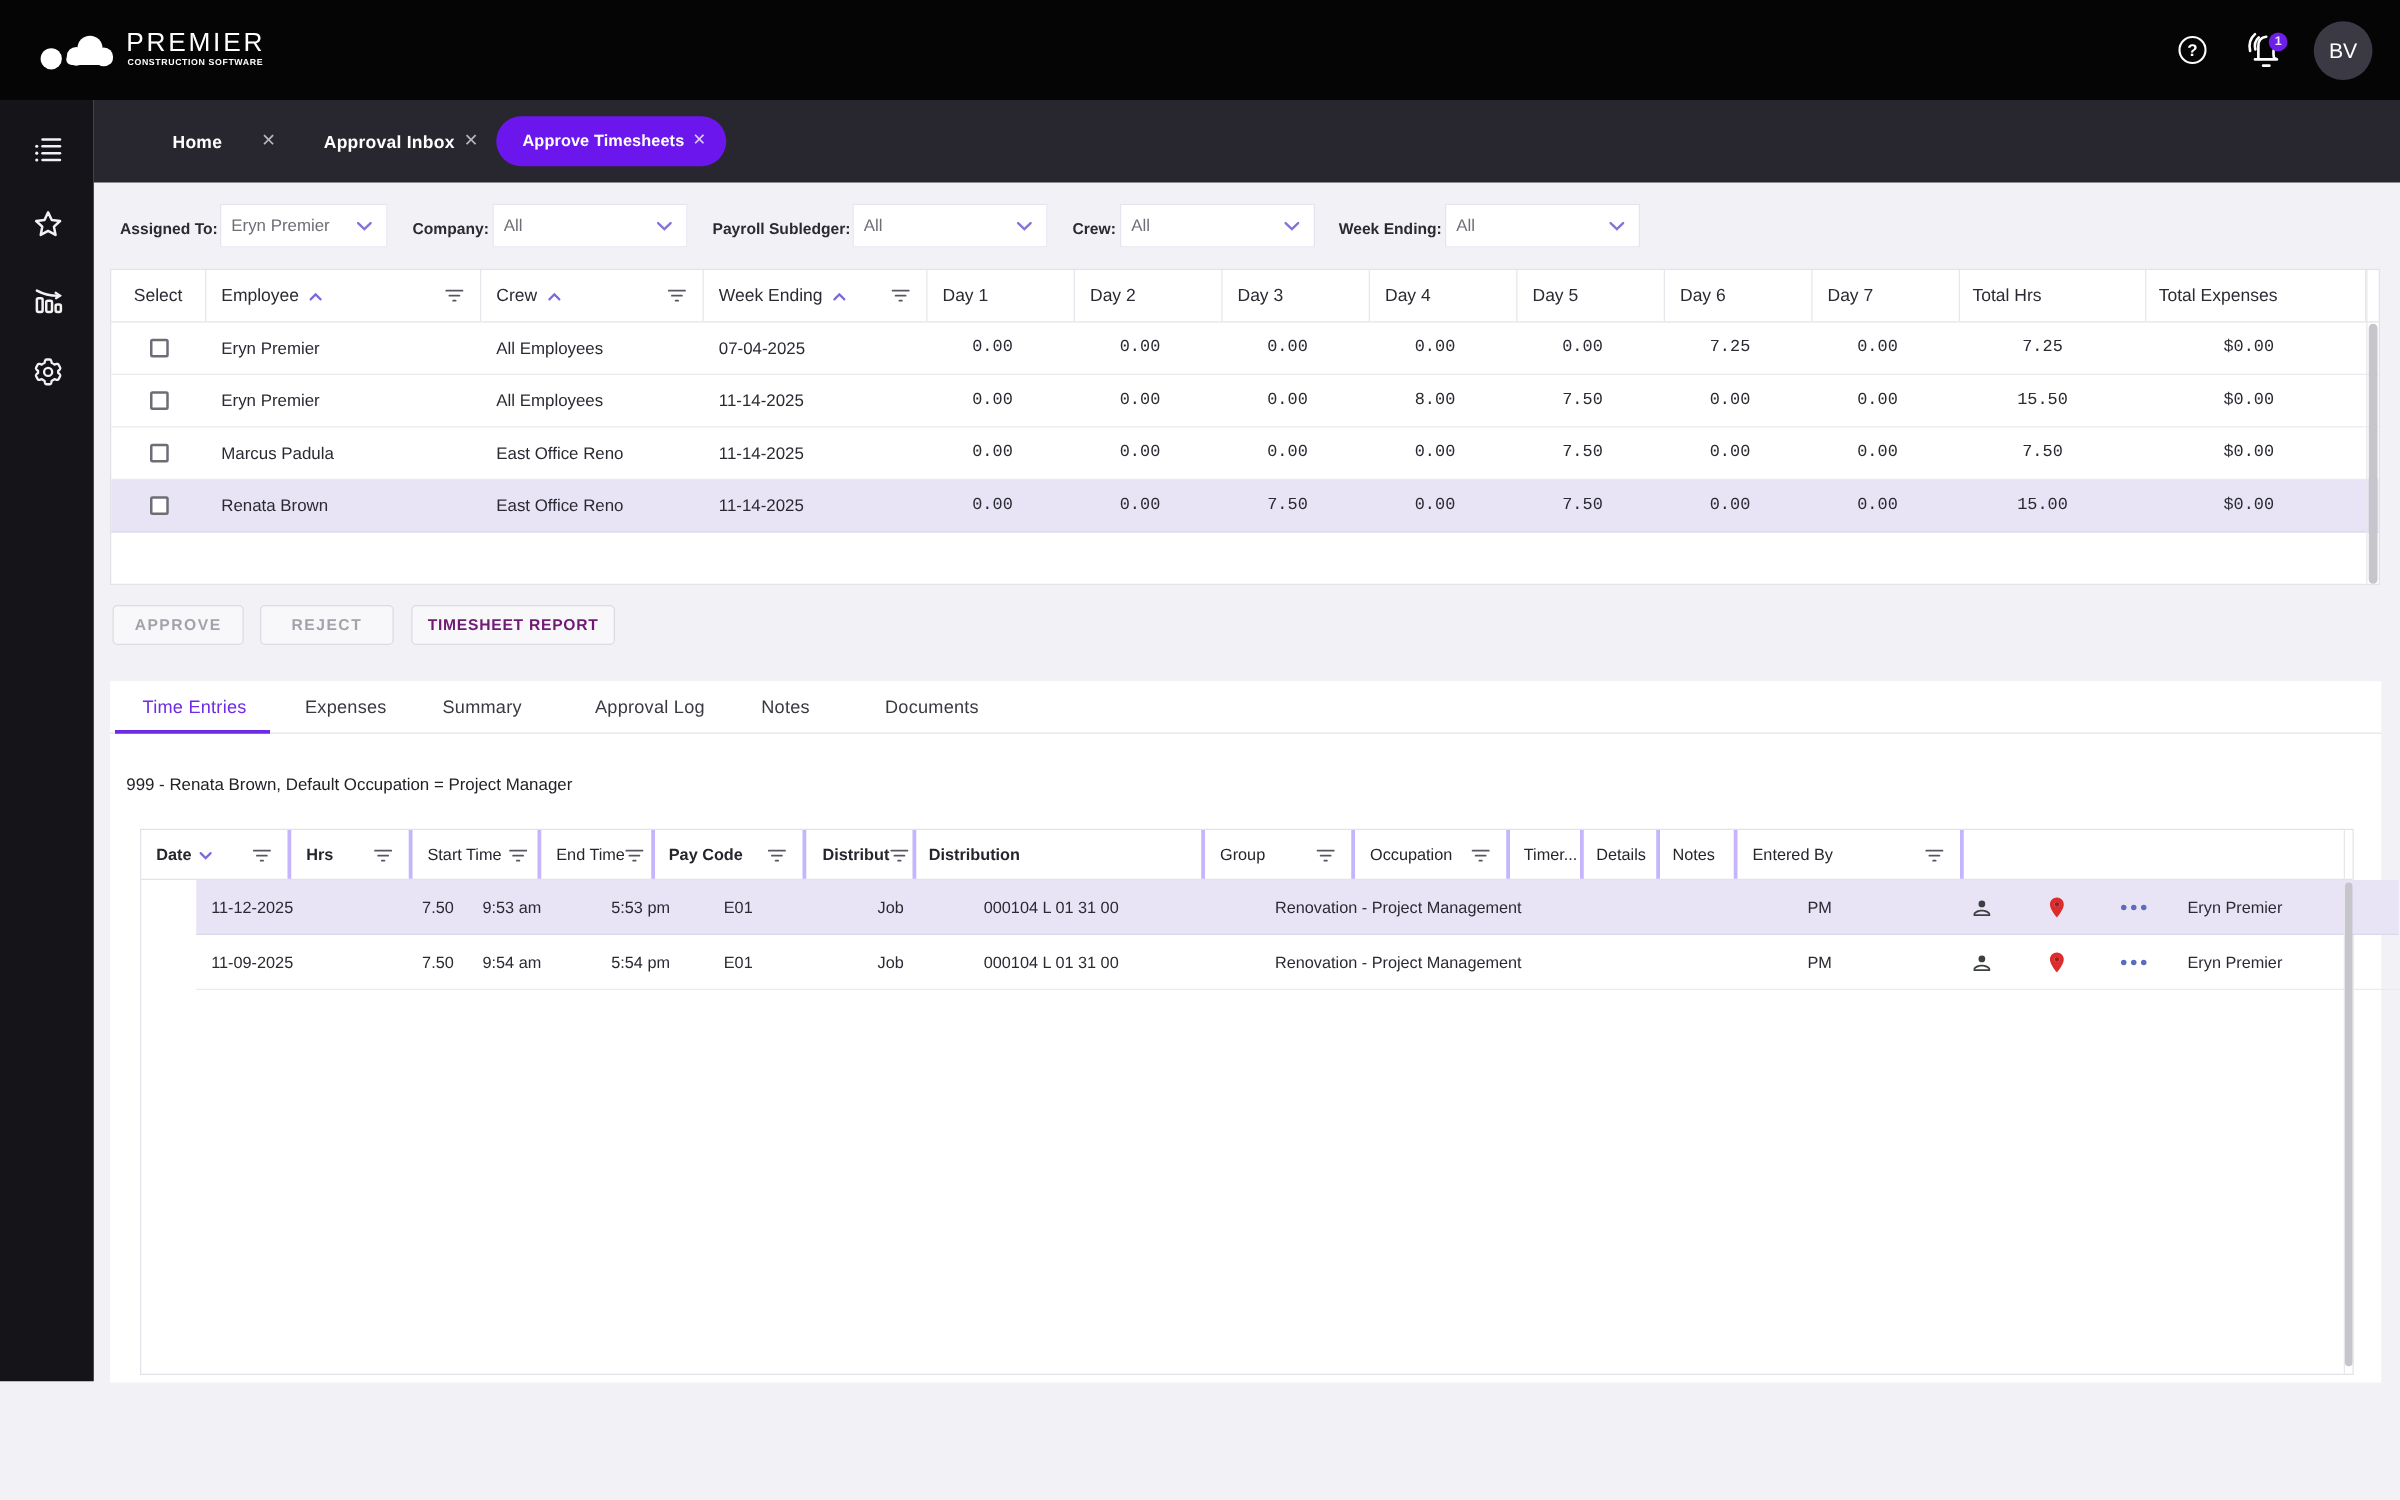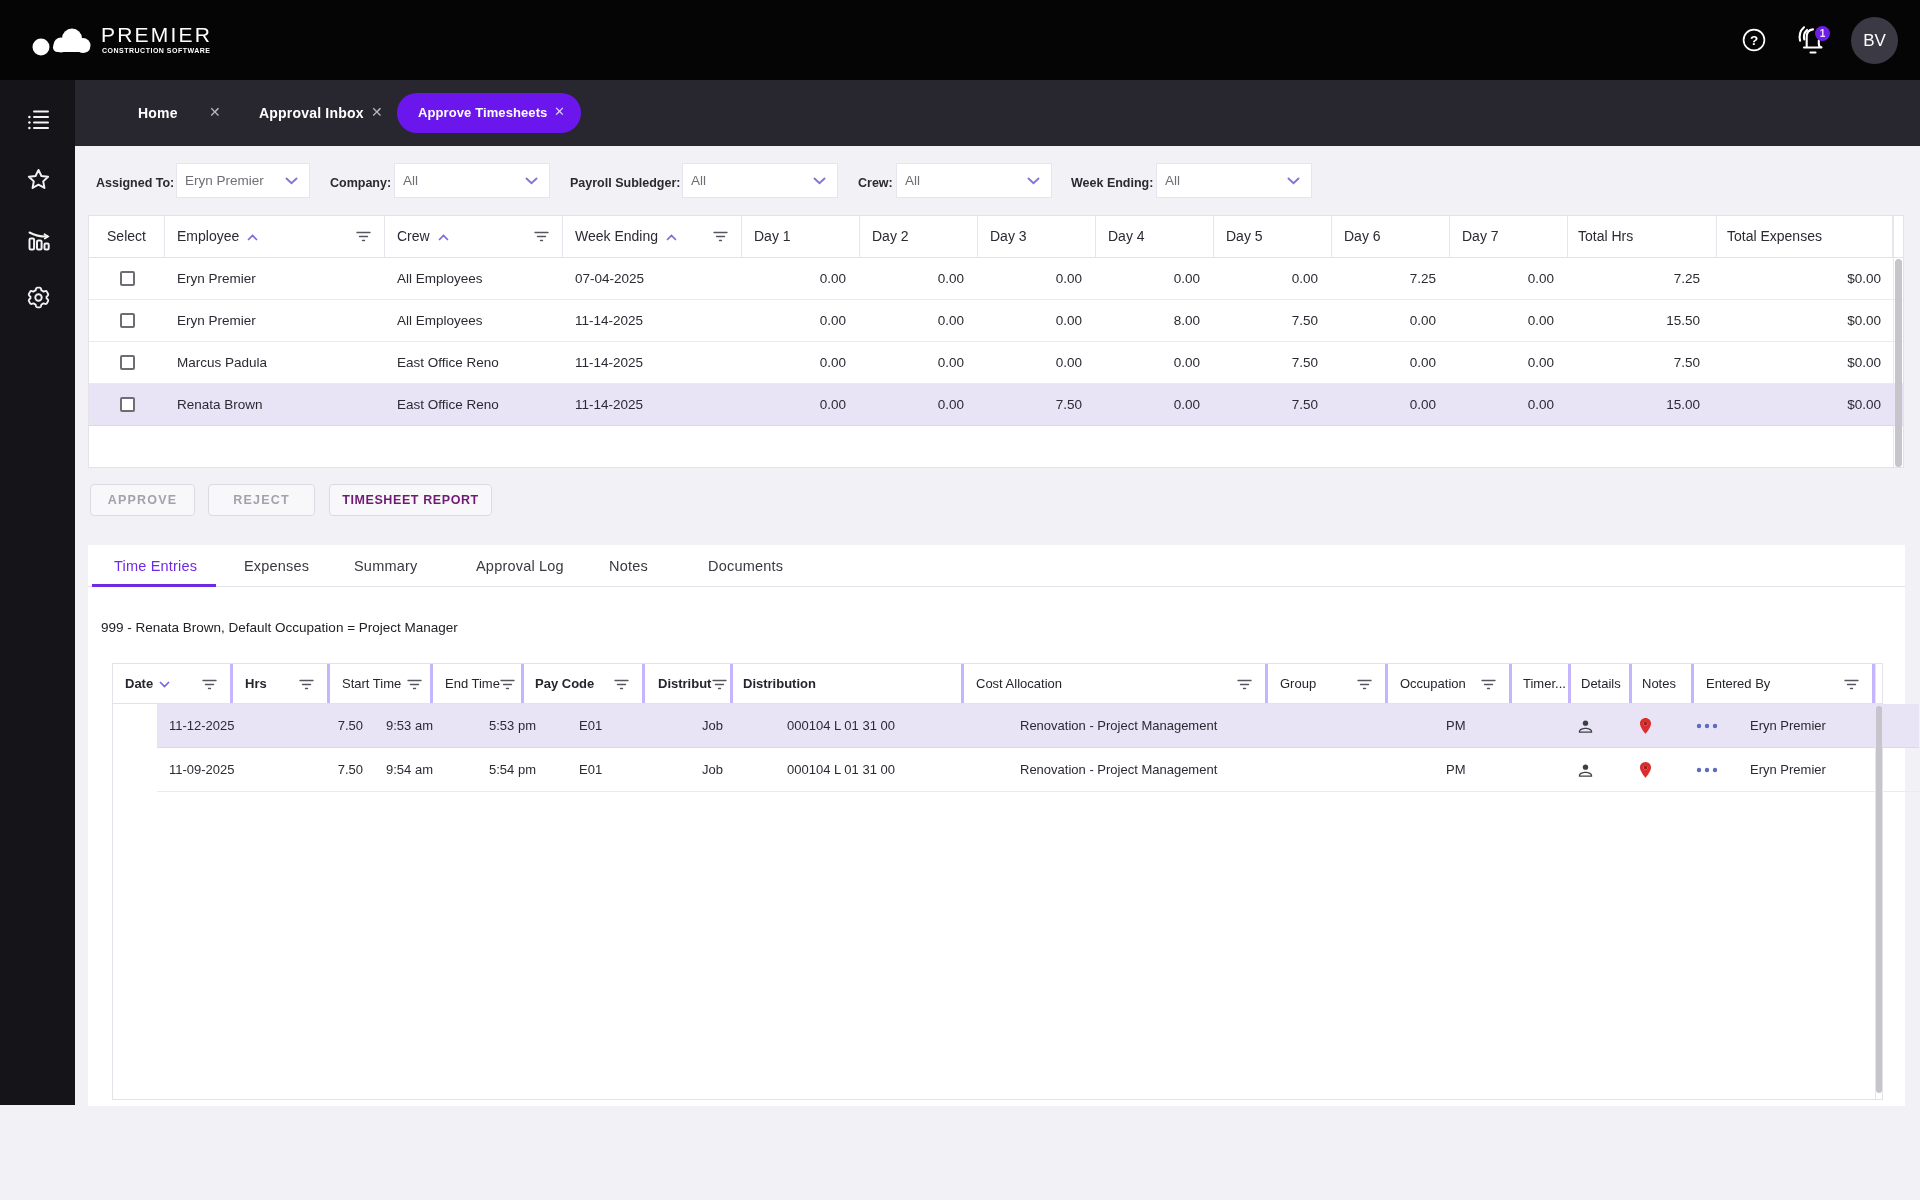--- a/index.html
+++ b/index.html
@@ -27,21 +27,21 @@
 .fbox .v { position:absolute; left:8px; top:0; height:33px; line-height:33px; font-size:13.5px; color:#6f6e76; }
 .fbox svg { position:absolute; right:11px; top:13px; }
 
 #t1 { position:absolute; left:88px; top:215px; width:1816px; height:253px; background:#fff; border:1px solid #e3e2e8; }
 #t1h { position:absolute; left:0; top:0; width:1814px; height:42px; display:flex; border-bottom:1px solid #e3e2e8; }
 #t1h > div { position:relative; border-right:1px solid #e7e6ec; height:41px; line-height:41px; font-size:14px; color:#2a2a33; padding-left:12px; white-space:nowrap; }
 #t1h > div.last { border-right:none; }
 .t1r { position:absolute; left:0; width:1814px; height:42px; display:flex; border-bottom:1px solid #ebeaef; }
 .t1r > div { height:41px; line-height:41px; font-size:13.5px; color:#2a2a33; white-space:nowrap; }
 .t1r.sel { background:#e8e4f6; border-bottom:1px solid #dcd8ec; }
-.num { text-align:right; padding-right:14px; }
+.num { text-align:center; padding-right:14px;font-family:Liberation Mono, monospace; }
 .cb { position:absolute; left:31px; top:13px; width:15px; height:15px; border:2px solid #6d6d75; border-radius:2px; background:#fff; }
 .hline { position:absolute; width:1px; background:#e7e6ec; }
 .scrollthumb { position:absolute; background:#c6c5cb; border-radius:3.5px; width:7px; }
 
 .btn { position:absolute; top:484px; height:32px; border:1px solid #dcdbe2; border-radius:4px; background:#f8f8fa; font-size:12.5px; font-weight:700; letter-spacing:1.2px; color:#a2a2aa; text-align:center; }
 
 #panel2 { position:absolute; left:88px; top:545px; width:1817px; height:561px; background:#fff; }
 #ptabs { position:absolute; left:0; top:0; width:1817px; height:42px; border-bottom:1px solid #e4e3e9;text-align:center; }
 .ptab { position:absolute; top:0; height:41px; line-height:43px; font-size:14.5px; color:#3a3941; letter-spacing:.2px; }
 #pul { position:absolute; left:4px; top:39px; width:124px; height:3px; background:#6d2be6; }
@@ -316,25 +316,20 @@
             <line x1="1" y1="1.5" x2="14" y2="1.5"></line>
             <line x1="3.5" y1="5.5" x2="11.5" y2="5.5"></line>
             <line x1="6.5" y1="9.5" x2="8.5" y2="9.5"></line>
           </svg></div>
       <div class="bold" style="width:88px;padding-left:13px">Distribut<svg class="fico" style="right:3px" width="15" height="11" viewBox="0 0 15 11" stroke="#565660" stroke-width="1.4" stroke-linecap="round">
             <line x1="1" y1="1.5" x2="14" y2="1.5"></line>
             <line x1="3.5" y1="5.5" x2="11.5" y2="5.5"></line>
             <line x1="6.5" y1="9.5" x2="8.5" y2="9.5"></line>
           </svg></div>
       <div class="bold" style="width:231px;padding-left:10px">Distribution</div>
-      <div style="width:304px">Cost Allocation<svg class="fico" width="15" height="11" viewBox="0 0 15 11" stroke="#565660" stroke-width="1.4" stroke-linecap="round">
-            <line x1="1" y1="1.5" x2="14" y2="1.5"></line>
-            <line x1="3.5" y1="5.5" x2="11.5" y2="5.5"></line>
-            <line x1="6.5" y1="9.5" x2="8.5" y2="9.5"></line>
-          </svg></div>
       <div style="width:120px">Group<svg class="fico" width="15" height="11" viewBox="0 0 15 11" stroke="#565660" stroke-width="1.4" stroke-linecap="round">
             <line x1="1" y1="1.5" x2="14" y2="1.5"></line>
             <line x1="3.5" y1="5.5" x2="11.5" y2="5.5"></line>
             <line x1="6.5" y1="9.5" x2="8.5" y2="9.5"></line>
           </svg></div>
       <div style="width:124px">Occupation<svg class="fico" width="15" height="11" viewBox="0 0 15 11" stroke="#565660" stroke-width="1.4" stroke-linecap="round">
             <line x1="1" y1="1.5" x2="14" y2="1.5"></line>
             <line x1="3.5" y1="5.5" x2="11.5" y2="5.5"></line>
             <line x1="6.5" y1="9.5" x2="8.5" y2="9.5"></line>
           </svg></div>

